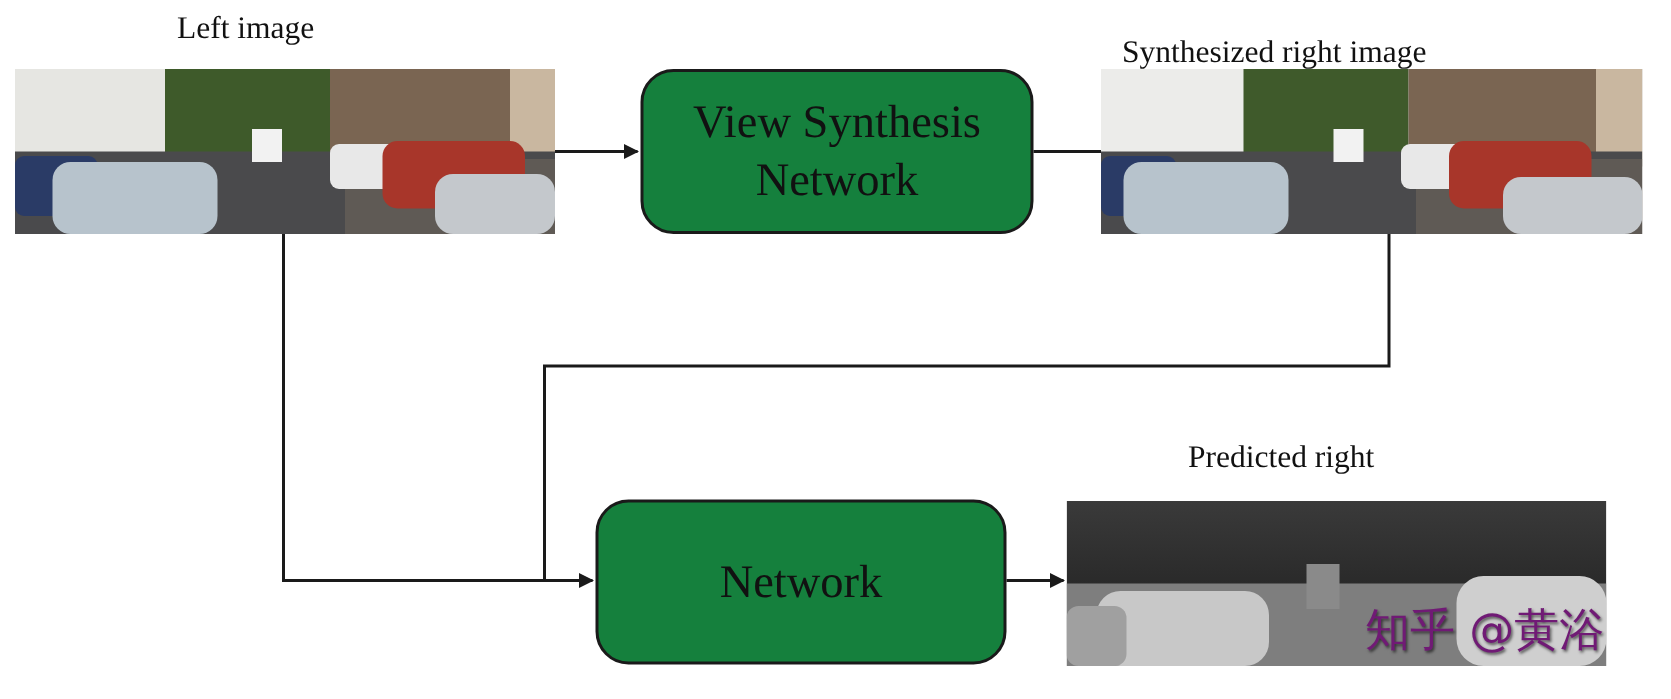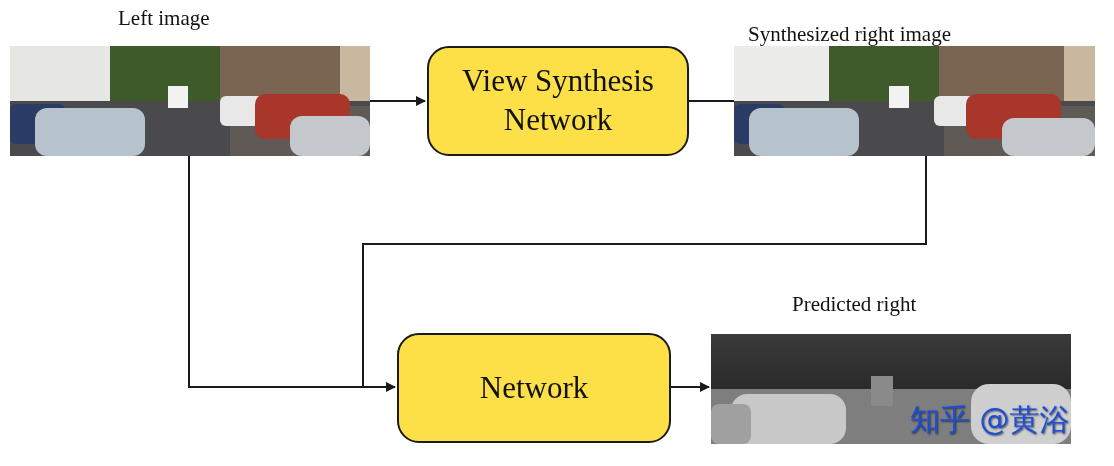--- a/index.html
+++ b/index.html
@@ -1,24 +1,24 @@
 <!DOCTYPE html>
 <html><head>
 <meta charset="utf-8">
 <style>
   html, body { margin: 0; padding: 0; background: #ffffff; }
   body { width: 1114px; height: 466px; position: relative; overflow: hidden;
          font-family: "Liberation Serif", "DejaVu Serif", serif; color: #111; }
   .label { position: absolute; font-size: 21px; line-height: 1; white-space: nowrap; }
-  .box { position: absolute; border: 2px solid #1a1a1a; border-radius: 22px; background: #fde047;
+  .box { position: absolute; border: 2px solid #1a1a1a; border-radius: 22px; background: #15803d;
          display: flex; flex-direction: column; align-items: center; justify-content: center;
          font-size: 31px; line-height: 1.25; text-align: center; box-sizing: border-box; }
   .photo { position: absolute; overflow: hidden; }
   svg.wires { position: absolute; left: 0; top: 0; }
-  .wm { position: absolute; font-family: "DejaVu Sans", sans-serif; font-size: 30px; color: #1d4ed8;
+  .wm { position: absolute; font-family: "DejaVu Sans", sans-serif; font-size: 30px; color: #701a75;
         text-shadow: 1px 1px 2px rgba(0,0,0,0.6); white-space: nowrap; }
 </style>
 </head>
 <body>
 
 <div class="label" style="left:118px; top:8px;">Left image</div>
 <div class="label" style="left:748px; top:24px;">Synthesized right image</div>
 <div class="label" style="left:792px; top:294px;">Predicted right</div>
 
 <div class="photo" style="left:10px; top:46px; width:360px; height:110px;">

